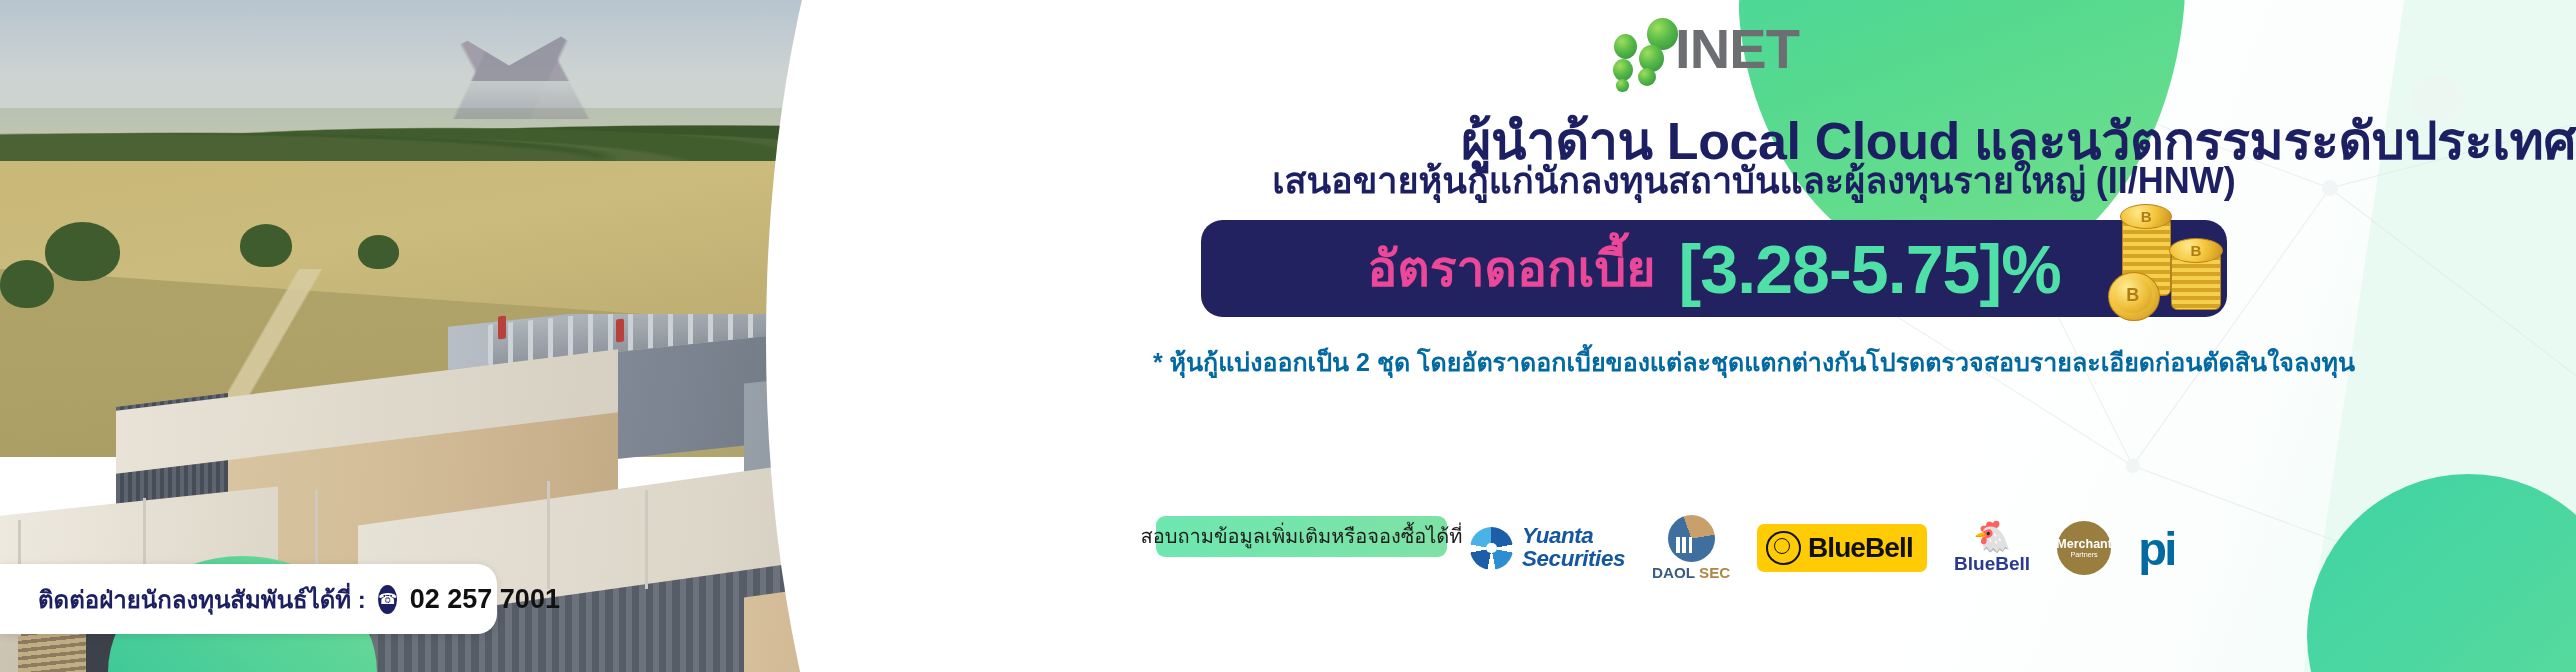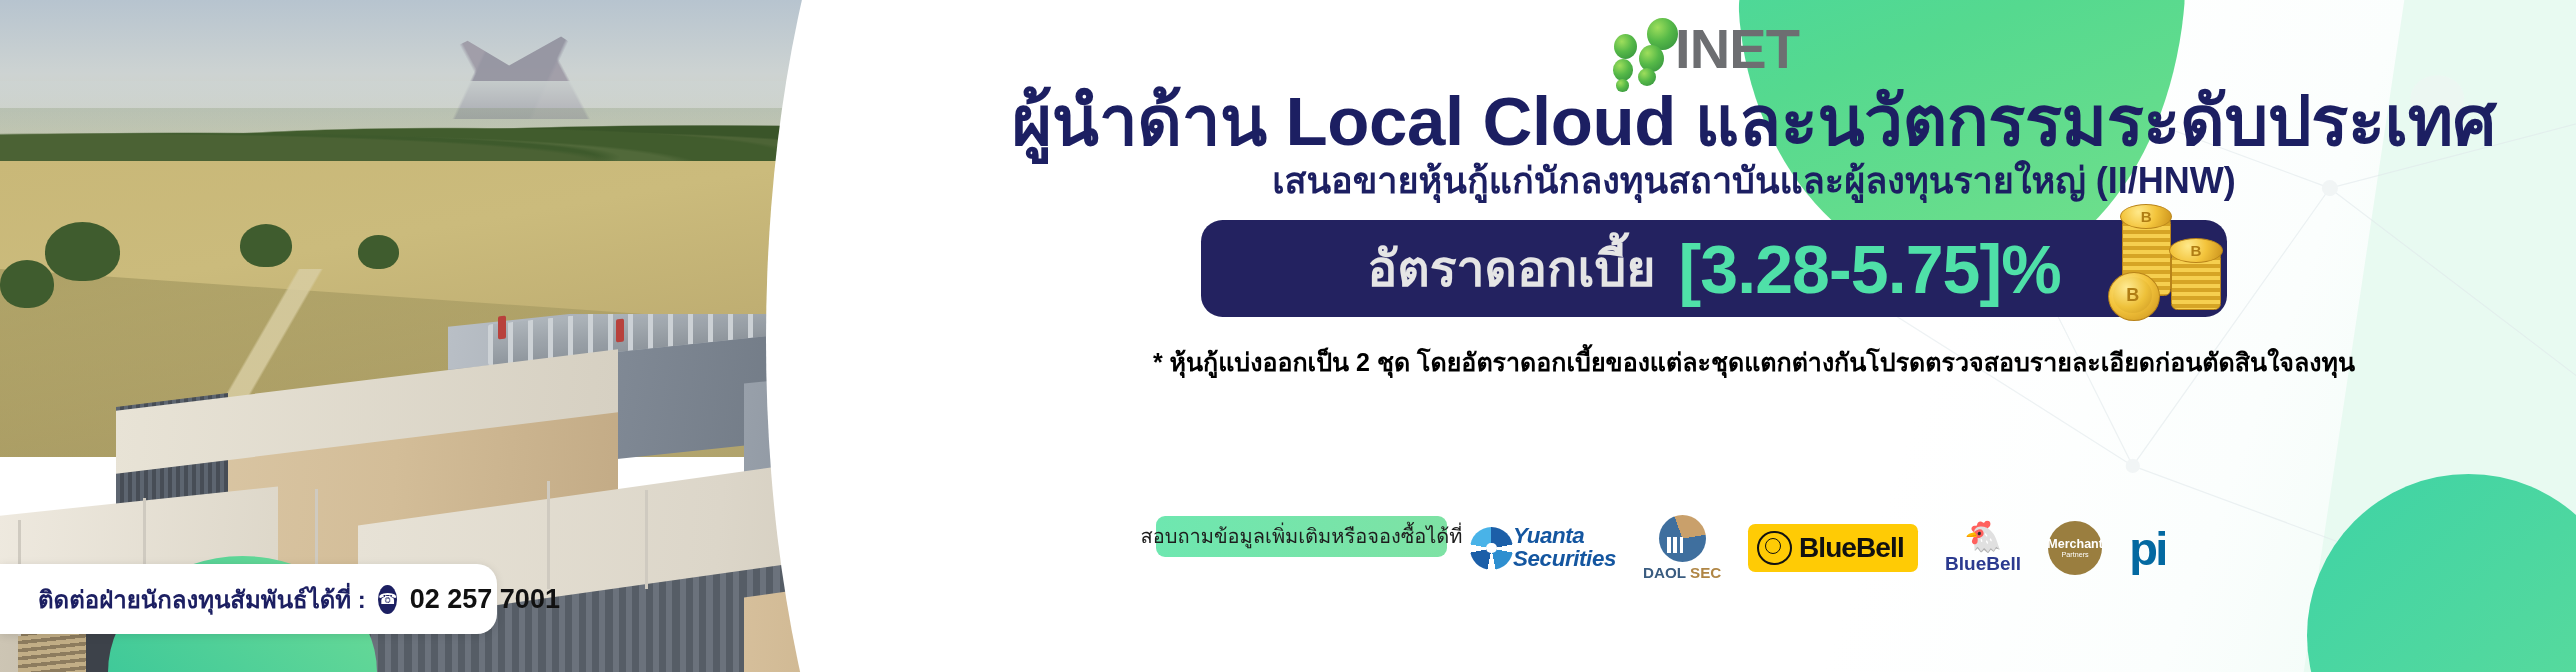--- a/index.html
+++ b/index.html
@@ -173,66 +173,66 @@
   .logo-bubbles{position:absolute;left:0;top:0;width:82px;height:65px;}
   .bub{position:absolute;border-radius:50%;
     background:radial-gradient(circle at 34% 30%,#9ede5c 0%,#56b948 45%,#2e8b3c 100%);}
   .logo-text{
     position:absolute;left:75px;top:5.4px;
     font-size:56px;font-weight:bold;color:#6d6e71;letter-spacing:-0.9px;
     font-family:"Liberation Sans",sans-serif;line-height:56px;
   }
 
   .headline{
-    position:absolute;left:0;top:66px;width:1644px;text-align:center;
-    font-size:69px;font-weight:bold;color:#1c1f62;letter-spacing:-0.4px;
+    position:absolute;left:0;top:99px;width:1644px;text-align:right;
+    font-size:52px;font-weight:bold;color:#1c1f62;letter-spacing:-0.4px;
     white-space:nowrap;
   }
   .subheadline{
     position:absolute;left:0;top:152px;width:1644px;text-align:center;
     font-size:36px;font-weight:bold;color:#1c1f62;white-space:nowrap;
   }
 
   .rate-wrap{position:absolute;left:269px;top:220px;width:1111px;height:103px;}
   .rate-box{
     position:absolute;left:0;top:0;width:1026px;height:97px;
     background:#232260;border-radius:21.5px;
     display:flex;align-items:center;justify-content:center;gap:23px;
   }
-  .rate-label{font-size:50px;font-weight:bold;color:#e5e5e5;white-space:nowrap;}
+  .rate-label{font-size:50px;font-weight:bold;color:#ec4899;white-space:nowrap;}
   .rate-value{font-size:68px;font-weight:bold;color:#4fe0a8;white-space:nowrap;letter-spacing:-0.9px;}
   .coins{position:absolute;left:905px;top:-16px;width:143px;height:125px;}
   .coin{position:absolute;border-radius:50%;
     background:radial-gradient(circle at 35% 30%,#ffe98a 0%,#f3c43c 48%,#c9901a 100%);
     border:1.8px solid #b9841a;
     color:#b07d14;font-weight:bold;text-align:center;}
   .coin-stack{position:absolute;border-radius:6.3px;
     background:repeating-linear-gradient(180deg,#f6cf4f 0 4.5px,#d6a425 4.5px 8px);
     border:1.8px solid #b9841a;}
 
   .disclaimer{
     position:absolute;left:0;top:342px;width:1644px;text-align:center;
-    font-size:25px;font-weight:bold;color:#000000;white-space:nowrap;
+    font-size:25px;font-weight:bold;color:#0369a1;white-space:nowrap;
   }
   .dates{
     position:absolute;left:0;top:383px;width:1644px;text-align:center;
     font-size:36px;font-weight:bold;color:#2b2b2b;white-space:nowrap;
   }
 
   .cta-row{position:absolute;left:0;top:512px;width:1644px;height:81px;}
   .cta-btn{
     position:absolute;left:224px;top:3.6px;width:291px;height:41px;
     background:linear-gradient(95deg,#6ee7b0,#7ee2a4);
     border-radius:9px;display:flex;align-items:center;justify-content:center;
     font-size:20px;color:#1d1d1d;font-weight:500;white-space:nowrap;
   }
 
   .partners{position:absolute;left:538px;top:-9px;width:1102px;height:90px;
     display:flex;align-items:center;gap:27px;}
-  .p-item{display:flex;align-items:center;}
+  .p-item{display:flex;align-items:center;gap:9px;}
 
   .yuanta-mark{position:relative;width:43px;height:43px;border-radius:50%;
     background:conic-gradient(#1c5fa8 0 22%,#ffffff 22% 28%,#2e8fd0 28% 47%,#ffffff 47% 53%,
       #1c5fa8 53% 72%,#ffffff 72% 78%,#49b3e8 78% 100%);}
   .yuanta-mark::after{content:"";position:absolute;left:50%;top:50%;width:10.8px;height:10.8px;
     margin:-5.4px 0 0 -5.4px;border-radius:50%;background:#ffffff;}
   .yuanta-text{line-height:1.02;font-style:italic;font-weight:bold;color:#1456a0;}
   .yuanta-text .l1{font-size:22.4px;display:block;letter-spacing:-0.4px;}
   .yuanta-text .l2{font-size:22.4px;display:block;letter-spacing:-0.4px;}
 

